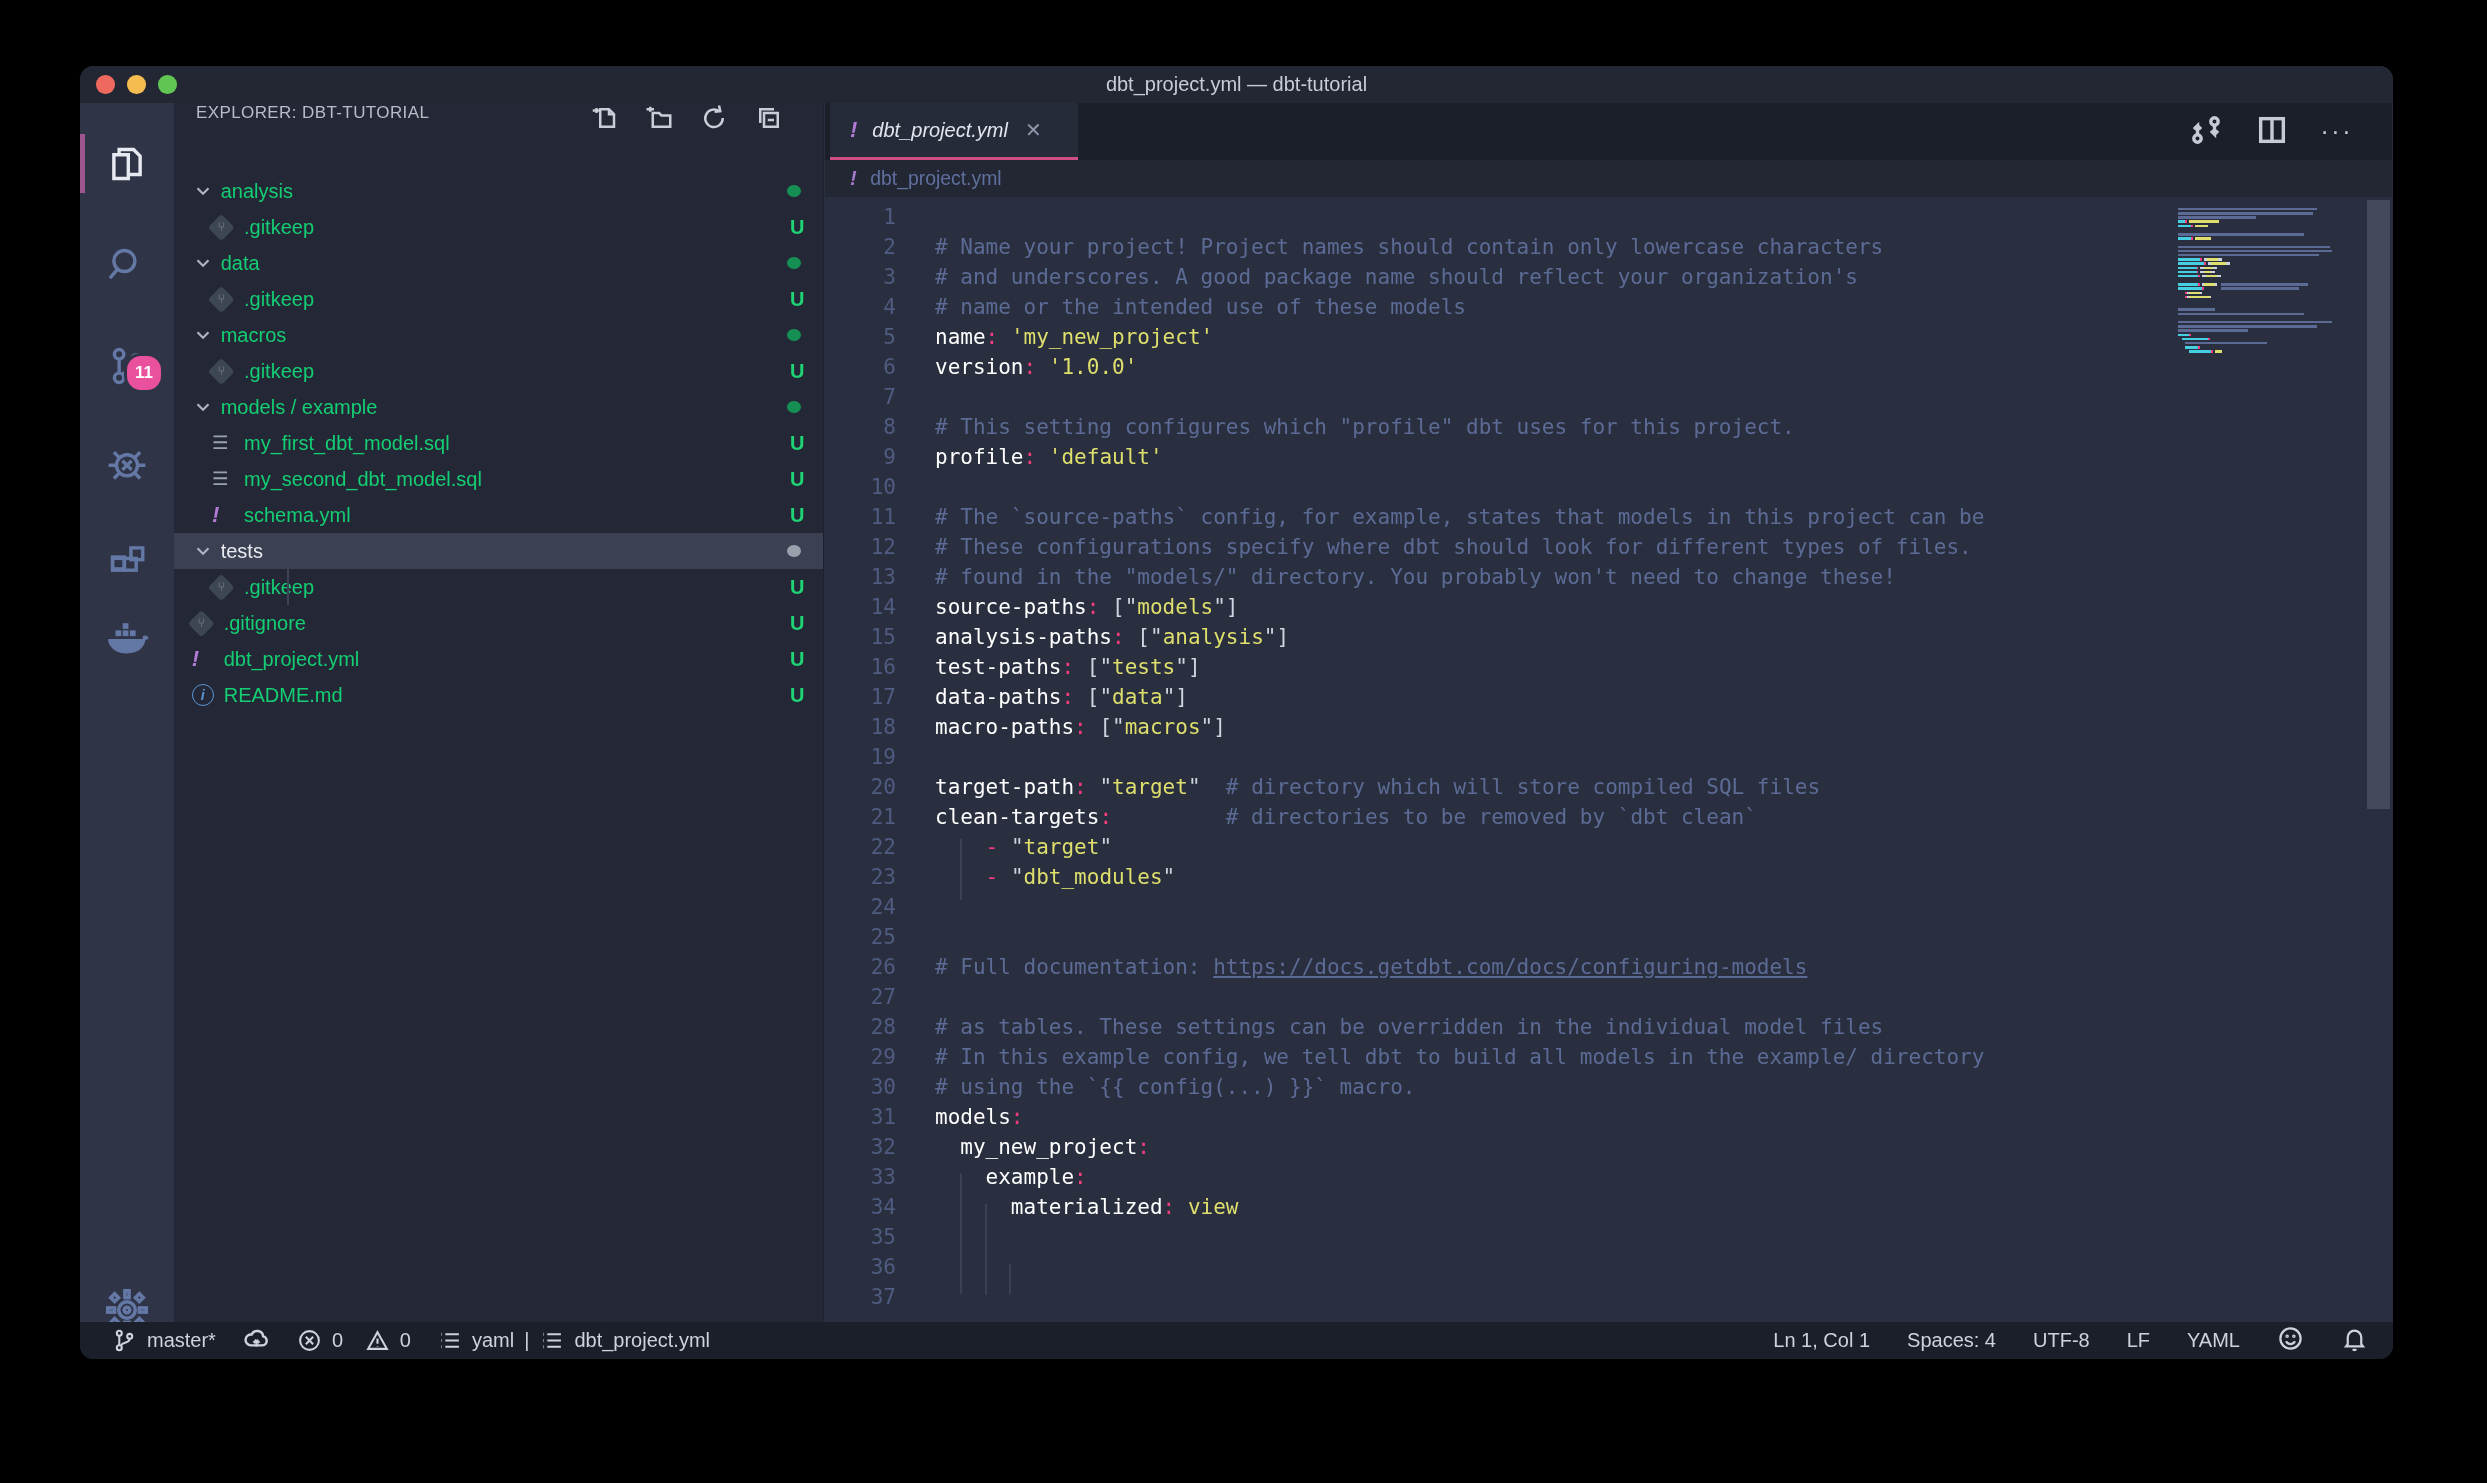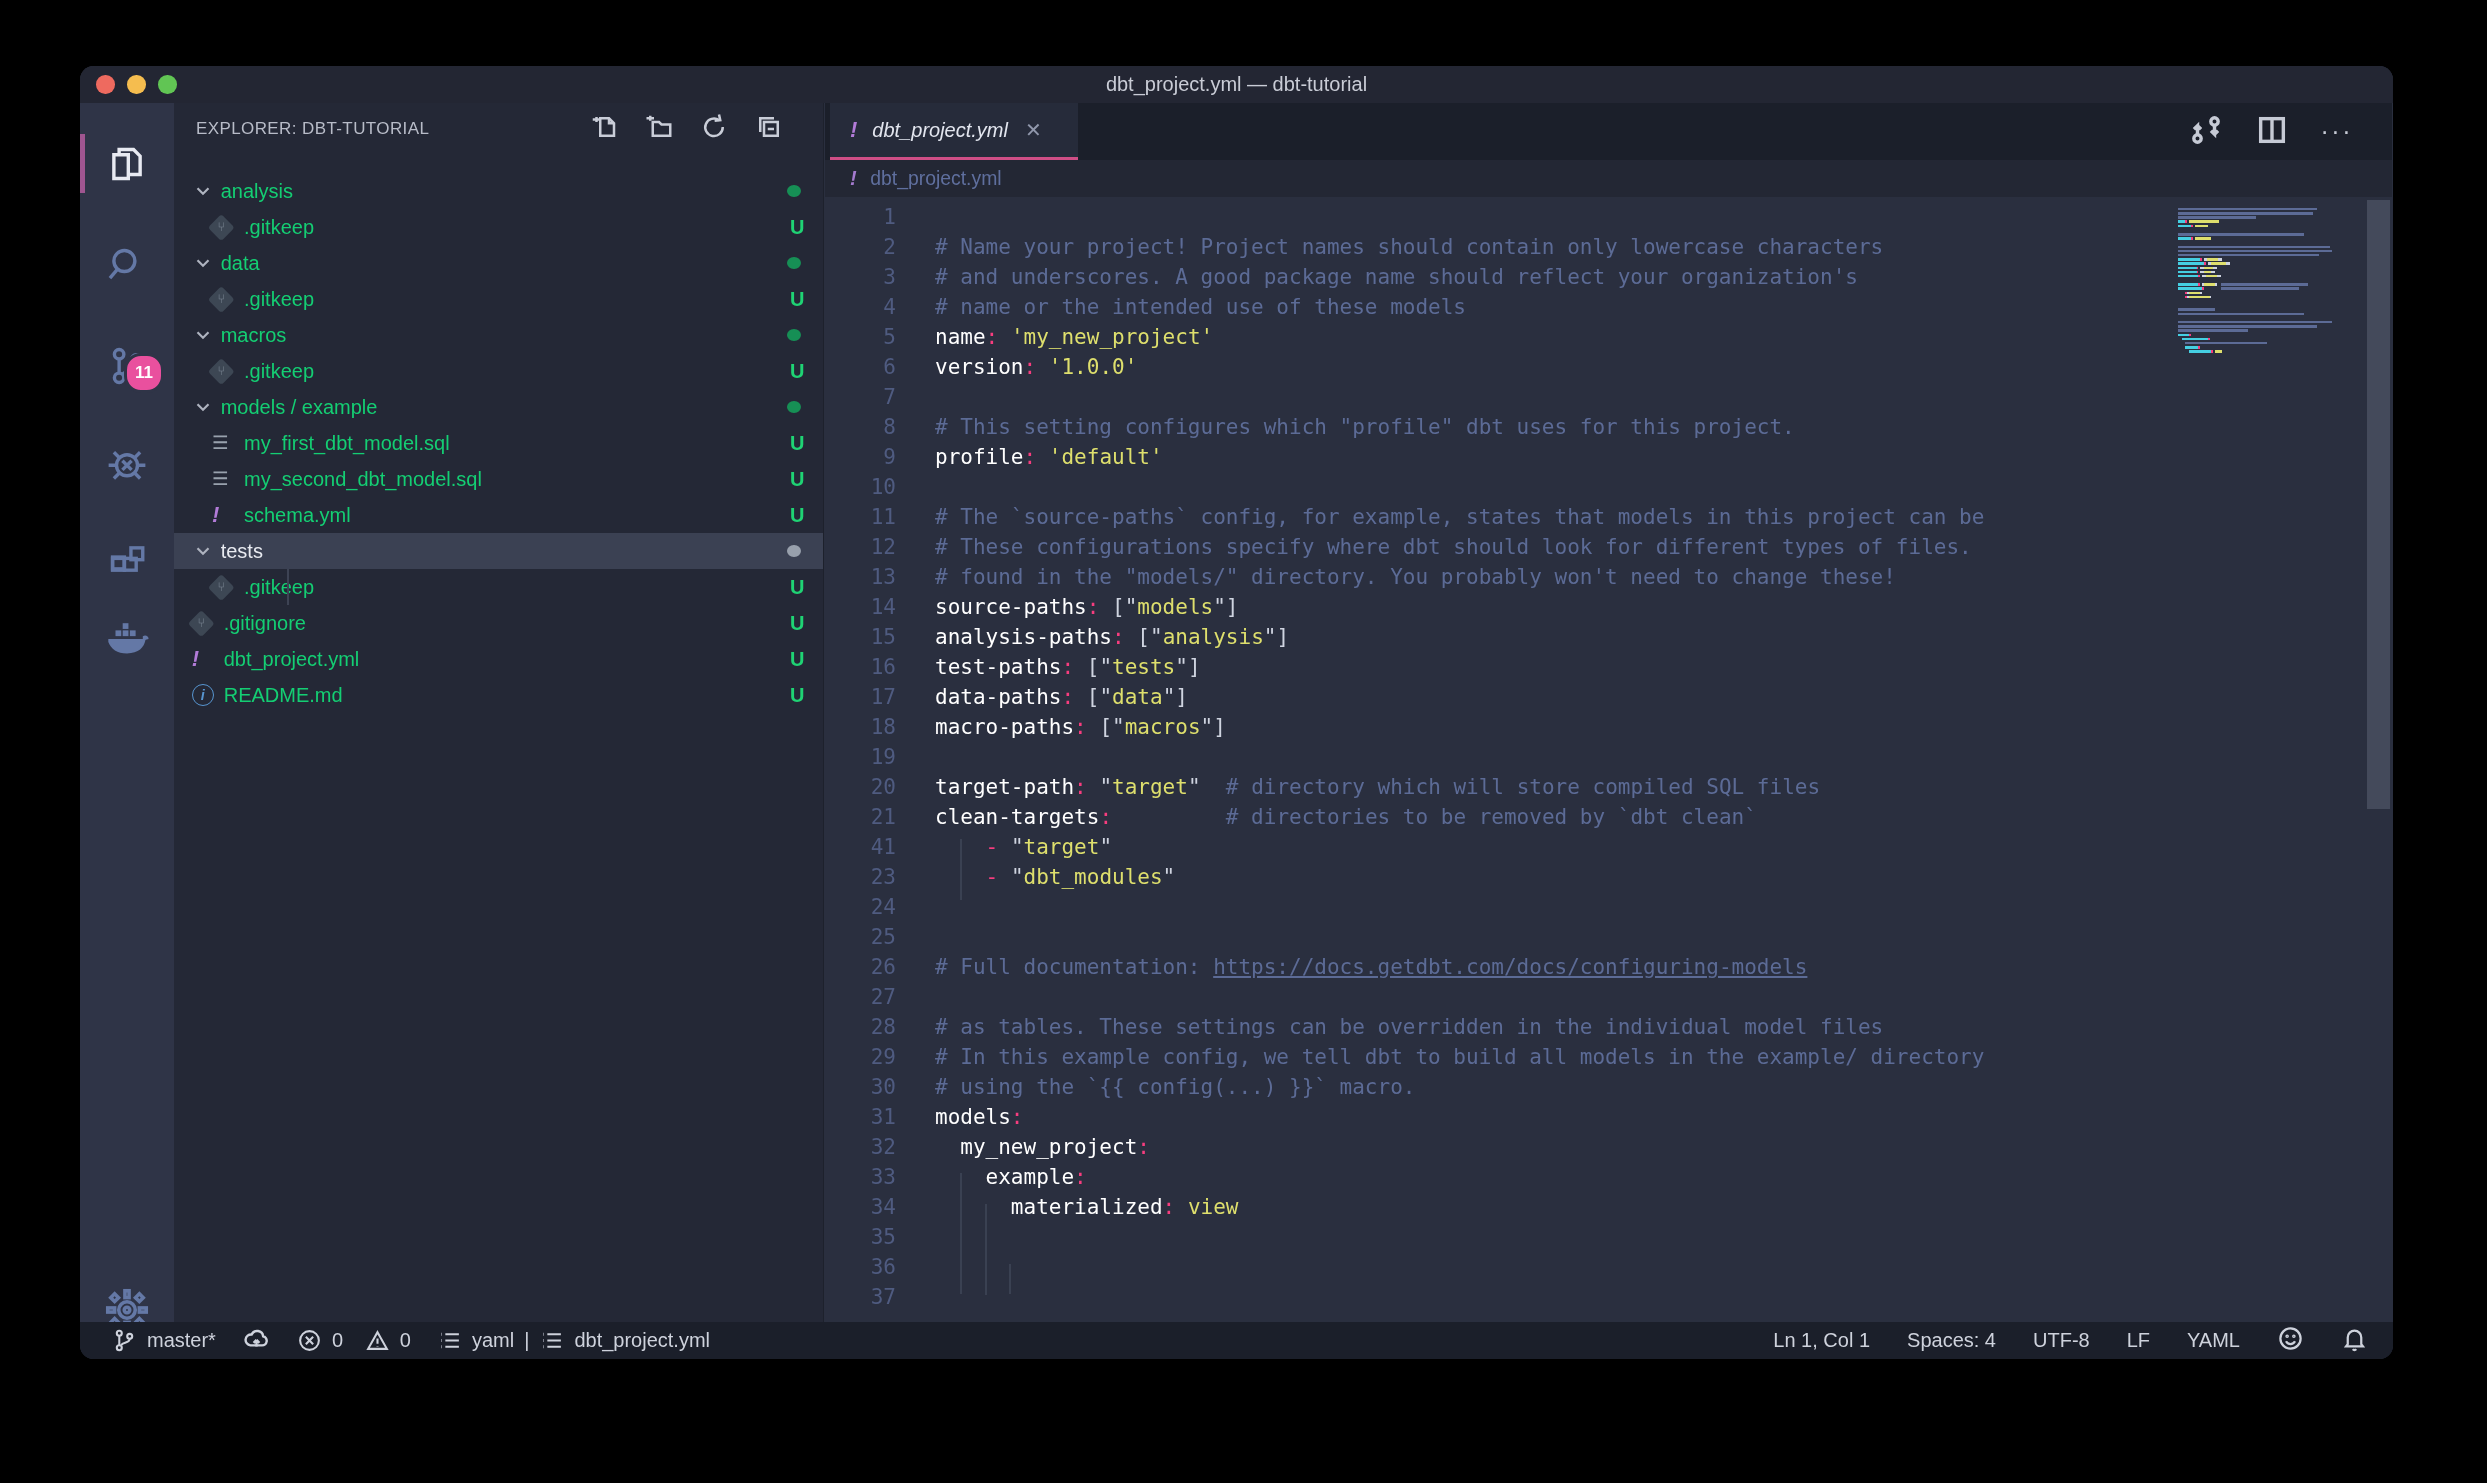--- a/index.html
+++ b/index.html
@@ -16,21 +16,21 @@
   .activitybar{position:absolute;left:0;top:37px;width:94px;height:1219px;background:#2f3447;}
   .act-item{position:absolute;left:0;width:94px;height:94px;display:flex;align-items:center;justify-content:center;}
   .act-item svg{stroke:#6478a6;fill:none;stroke-width:2.6;}
   .act-item.active svg{stroke:#e8eaf2;}
   .act-item.filled svg{fill:#6478a6;stroke:none;}
   .act-stripe{position:absolute;left:0;top:31px;width:5px;height:59px;background:#9f5590;}
   .scm-badge{position:absolute;left:44px;top:34px;min-width:34px;height:34px;border-radius:17px;background:#e9509e;border:3.4px solid #2f3447;color:#fff;font-size:17px;font-weight:bold;line-height:34px;text-align:center;}
 
   
   .sidebar{position:absolute;left:94px;top:37px;width:649px;height:1219px;background:#242836;border-right:1.7px solid #1d212c;}
-  .sb-header{position:absolute;left:0;top:0;width:100%;height:51px;display:flex;align-items:center;}
+  .sb-header{position:absolute;left:0;top:0;width:100%;height:51px;display:flex;}
   .sb-title{margin-left:22px;color:#b8bcc8;font-size:17px;letter-spacing:0.4px;flex:1;}
   .sb-tools{display:flex;gap:25px;margin-right:39px;}
   .sb-tools svg{stroke:#c9cdd8;fill:none;stroke-width:2;}
   .tree{position:absolute;left:0;top:70px;width:100%;}
   .tree-row{position:relative;height:36px;display:flex;align-items:center;font-size:20px;color:#14ce73;}
   .tree-row.selected{background:#3b4153;color:#e9ebf1;}
   .tr-ind0{padding-left:17.7px;} .tr-ind1{padding-left:38px;}
   .tr-chevron{width:29px;display:flex;align-items:center;}
   .tr-chevron svg{stroke:#aeb3bf;fill:none;stroke-width:2.4;}
   .tr-icon{width:32px;display:flex;align-items:center;font-style:normal;}
@@ -364,21 +364,21 @@
             <div>12</div>
             <div>13</div>
             <div>14</div>
             <div>15</div>
             <div>16</div>
             <div>17</div>
             <div>18</div>
             <div>19</div>
             <div>20</div>
             <div>21</div>
-            <div>41</div>
+            <div>22</div>
             <div>23</div>
             <div>24</div>
             <div>25</div>
             <div>26</div>
             <div>27</div>
             <div>28</div>
             <div>29</div>
             <div>30</div>
             <div>31</div>
             <div>32</div>

